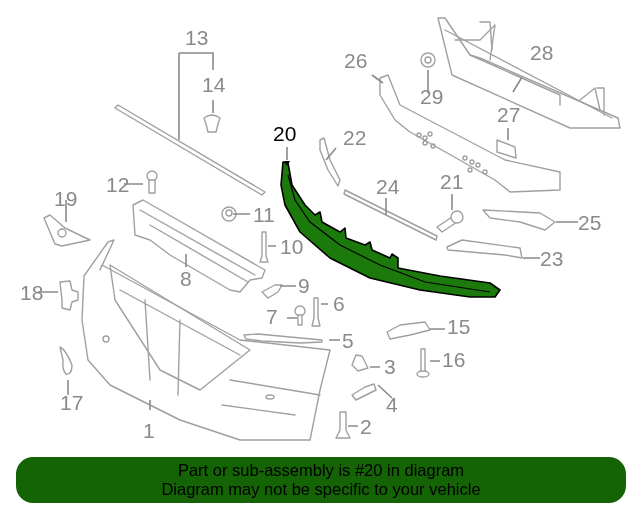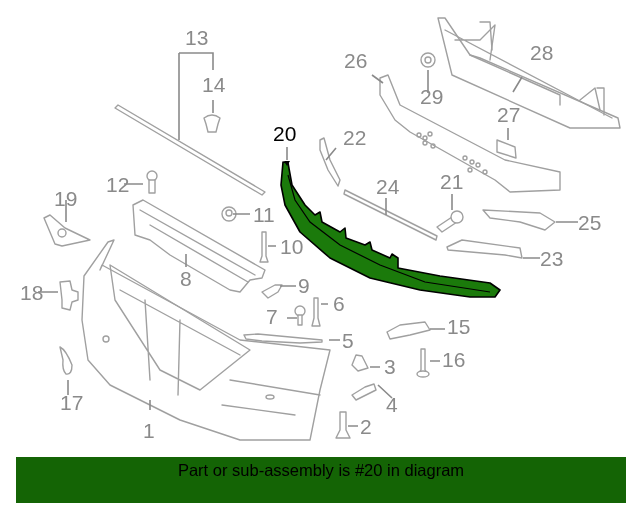--- a/index.html
+++ b/index.html
@@ -6,21 +6,21 @@
   body { width:640px; height:512px; position:relative; overflow:hidden; font-family:"Liberation Sans", sans-serif; }
   #diagram { position:absolute; left:0; top:0; width:640px; height:512px; }
   .lbl { font-family:"Liberation Sans", sans-serif; font-size:21px; fill:#8a8a8a; }
   .lbl-hl { font-family:"Liberation Sans", sans-serif; font-size:21px; fill:#000000; }
   .part { fill:#ffffff; stroke:#a0a0a0; stroke-width:1.4; stroke-linejoin:round; }
   .pline { fill:none; stroke:#a0a0a0; stroke-width:1.4; stroke-linejoin:round; stroke-linecap:round; }
   .lead { fill:none; stroke:#8a8a8a; stroke-width:1.6; }
   .hl { fill:#1b7a0b; stroke:#000; stroke-width:1.6; stroke-linejoin:round; }
   .hl-line { fill:none; stroke:#000; stroke-width:1.2; }
   #banner { position:absolute; left:16px; top:457px; width:610px; height:46px; background:#146405;
-            color:#000; text-align:center; font-size:16.5px; line-height:19px; padding-top:4px; box-sizing:border-box; }
+            color:#000; text-align:center; font-size:16.5px; line-height:19px; padding-top:4px; box-sizing:border-box;border-radius:17px; }
   #banner div { white-space:nowrap; }
 </style>
 </head>
 <body>
 
 <svg id="diagram" viewBox="0 0 640 512" xmlns="http://www.w3.org/2000/svg">
 
   <g>
     <path class="part" d="M438,18 L445,18 L470,55 L480,58 L618,118 L620,128 L570,128 L452,75 Z"></path>
     <path class="pline" d="M455,40 L480,40 L495,25 L490,60 M470,55 L560,95 L560,105 M580,100 L595,88 L600,110 M445,30 L612,118"></path>
@@ -193,13 +193,14 @@
     <text class="lbl" x="578" y="230">25</text>
     <text class="lbl" x="344" y="68">26</text>
     <text class="lbl" x="497" y="122">27</text>
     <text class="lbl" x="530" y="60">28</text>
     <text class="lbl" x="420" y="104">29</text>
   </g>
 </svg>
 
 <div id="banner">
   <div>Part or sub-assembly is #20 in diagram</div>
+  <div>Diagram may not be specific to your vehicle</div>
 </div>
 
 </body></html>

